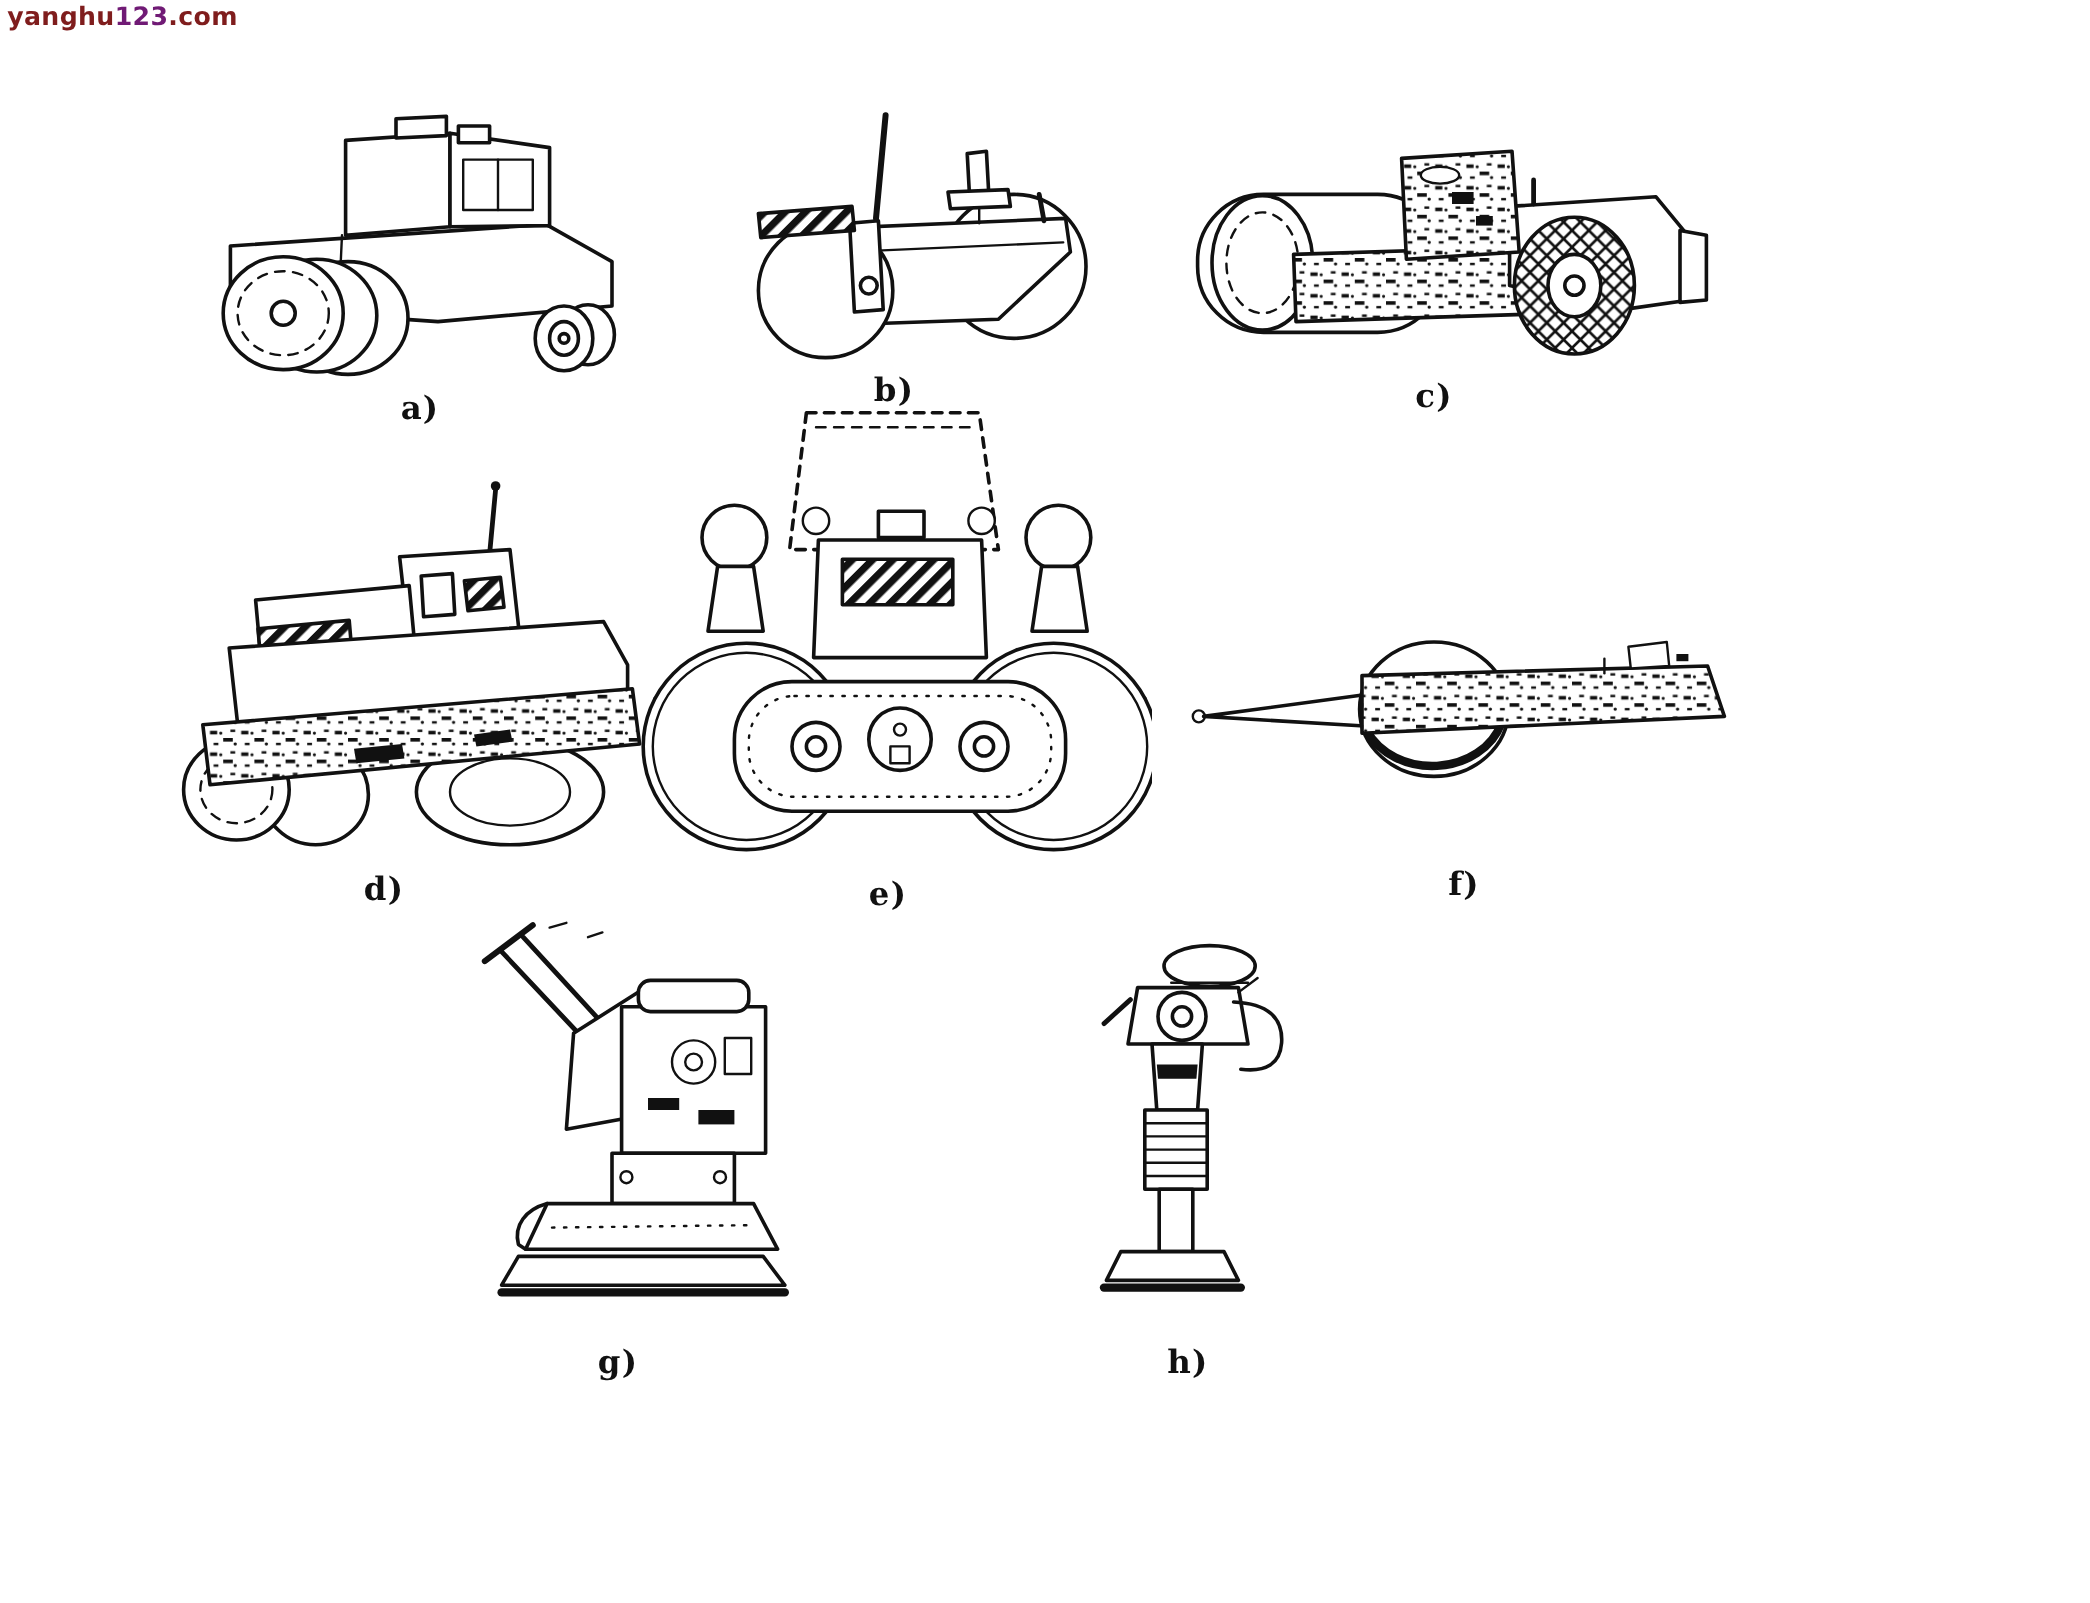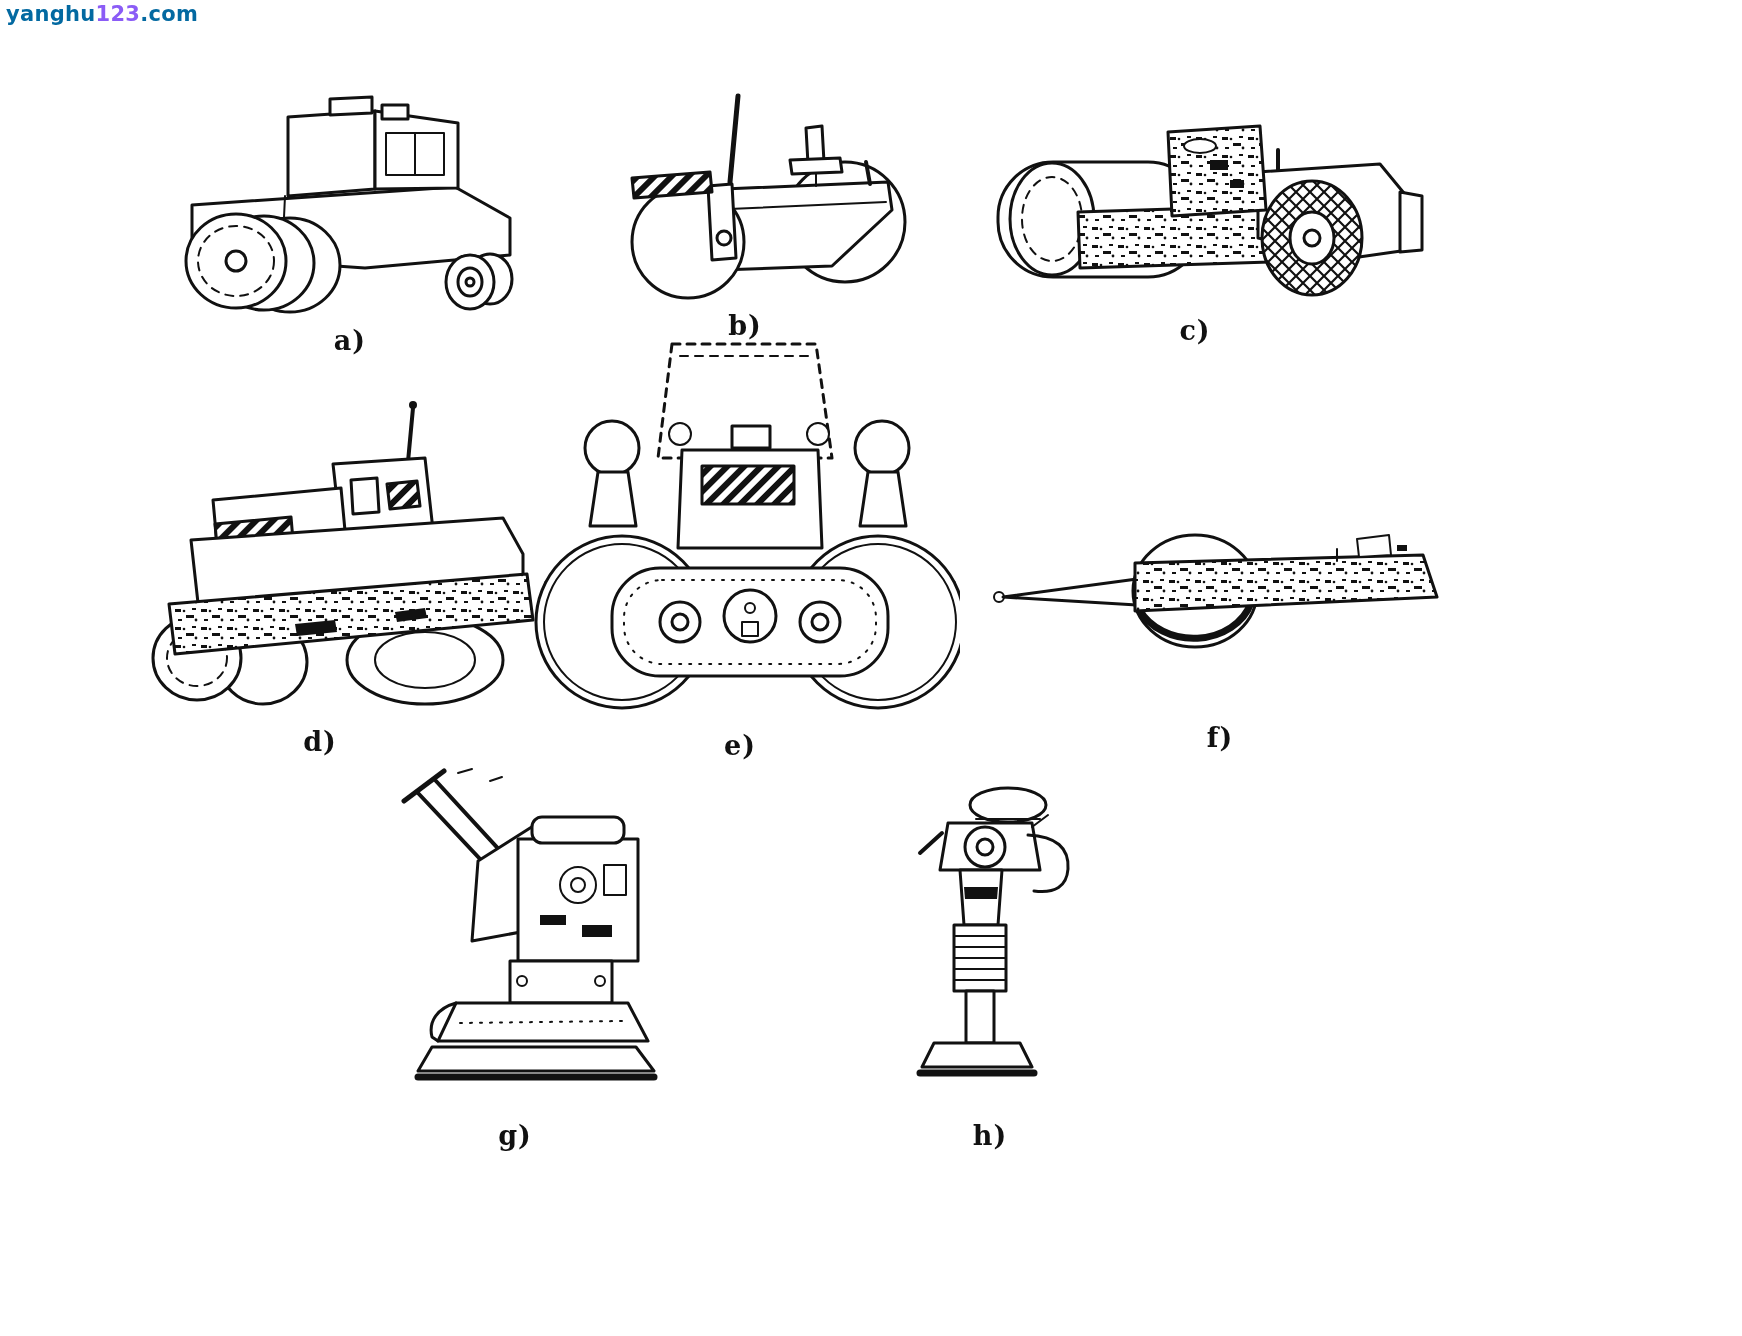--- a/index.html
+++ b/index.html
@@ -1,22 +1,22 @@
 <!DOCTYPE html>
 <html><head>
 <meta charset="utf-8">
 <style>
   html,body{margin:0;padding:0}
   body{width:1742px;height:1336px;background:#fff;position:relative;overflow:hidden;
        font-family:"DejaVu Serif",serif}
   .page{position:absolute;inset:0;background:#fff}
   .wm{position:absolute;top:2px;left:6px;font-family:"DejaVu Sans",sans-serif;
       font-weight:bold;font-size:21px;letter-spacing:.3px;white-space:nowrap}
-  .wm .blue{color:#0369a1}
-  .wm .red{color:#8b5cf6}
+  .wm .blue{color:#7f1d1d}
+  .wm .red{color:#701a75}
   .fig{position:absolute;text-align:center}
   .fig .lbl{font-weight:bold;font-size:27px;color:#111;letter-spacing:1px}
   svg.draw{display:block;margin:0 auto}
   .draw path,.draw rect,.draw circle,.draw ellipse,.draw polygon,.draw polyline,.draw line{
       stroke:#111;stroke-width:3;fill:none;stroke-linecap:round;stroke-linejoin:round}
   .draw .w{fill:#fff}
   .draw .b{fill:#111;stroke:none}
   .draw .sp{fill:url(#p-speckle)}
   .draw .cr{fill:url(#p-cross)}
   .draw .st{fill:url(#p-stripes)}

